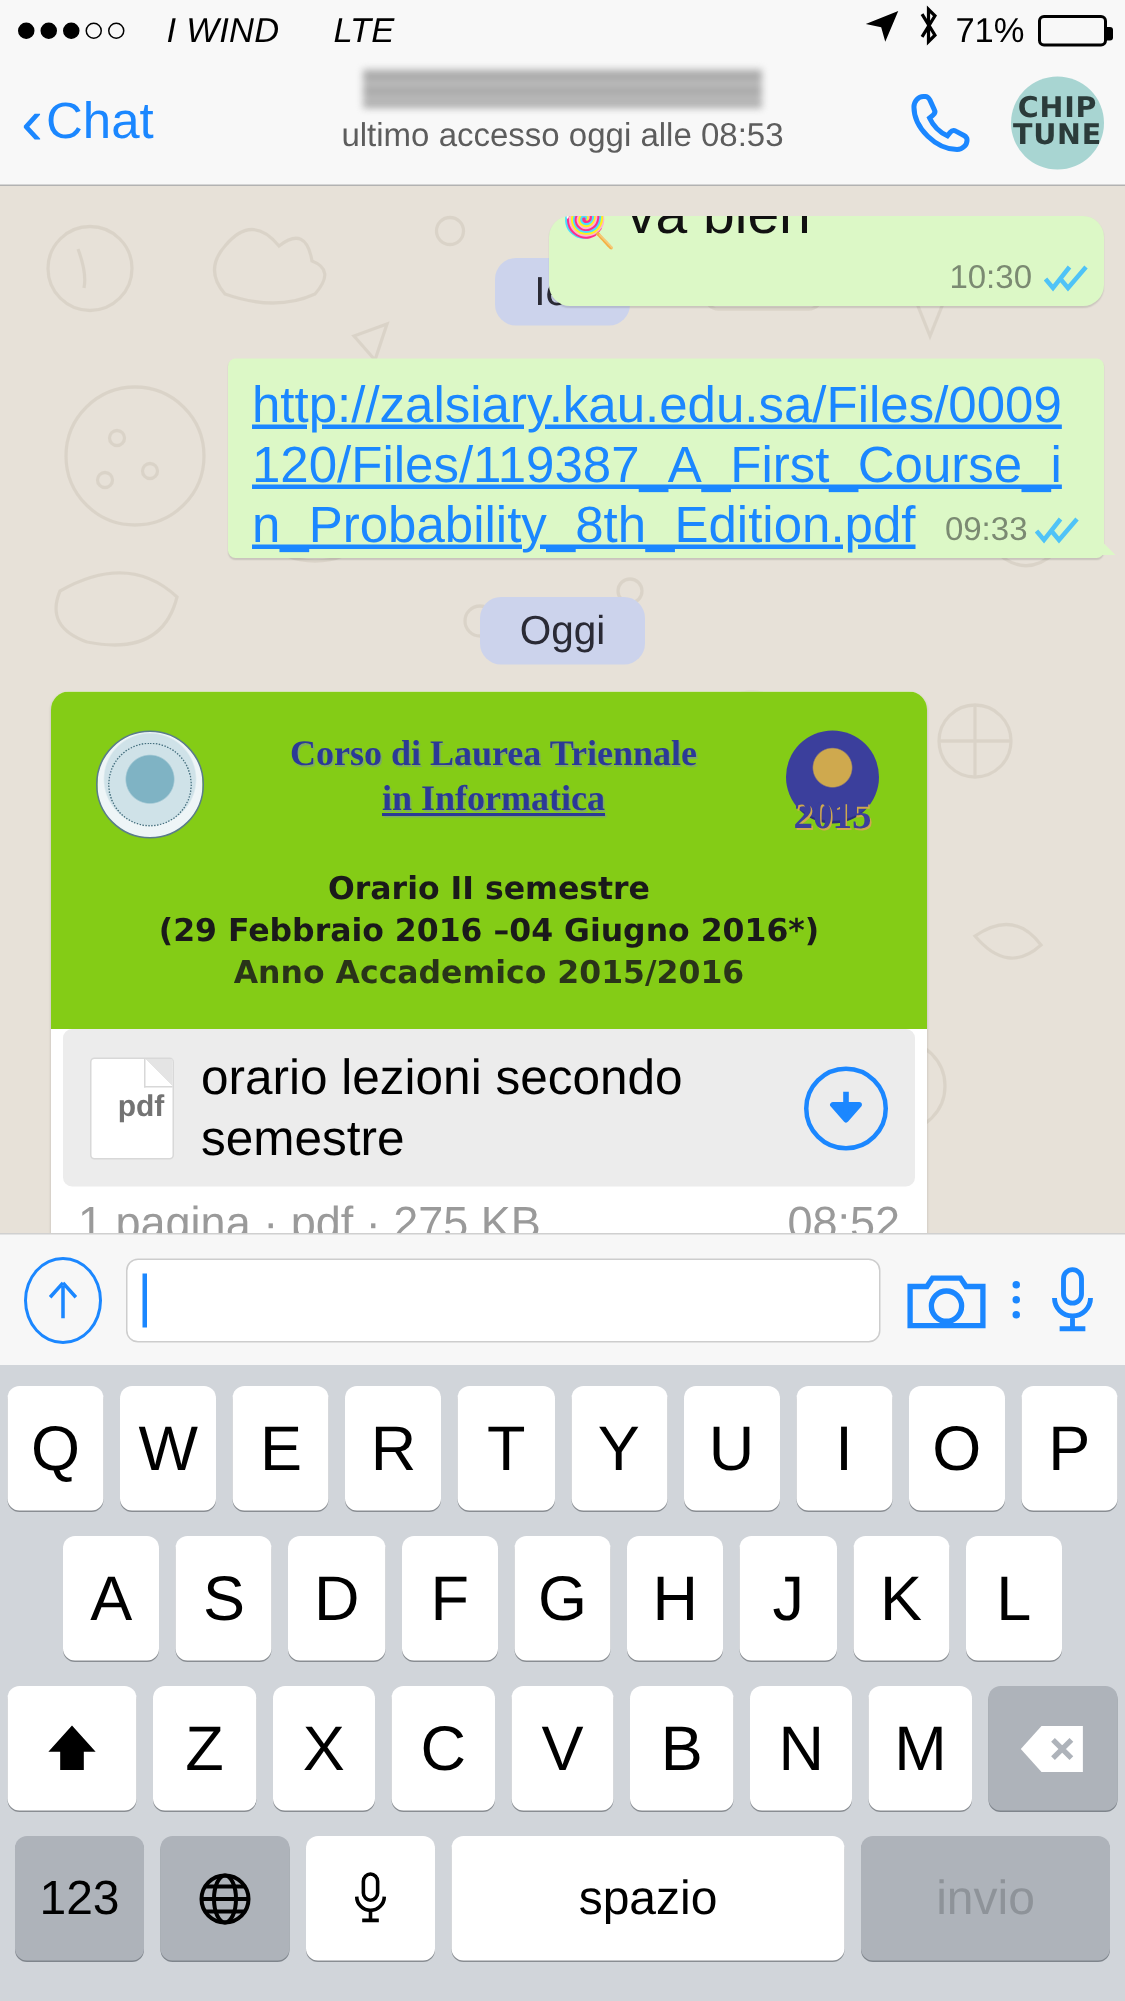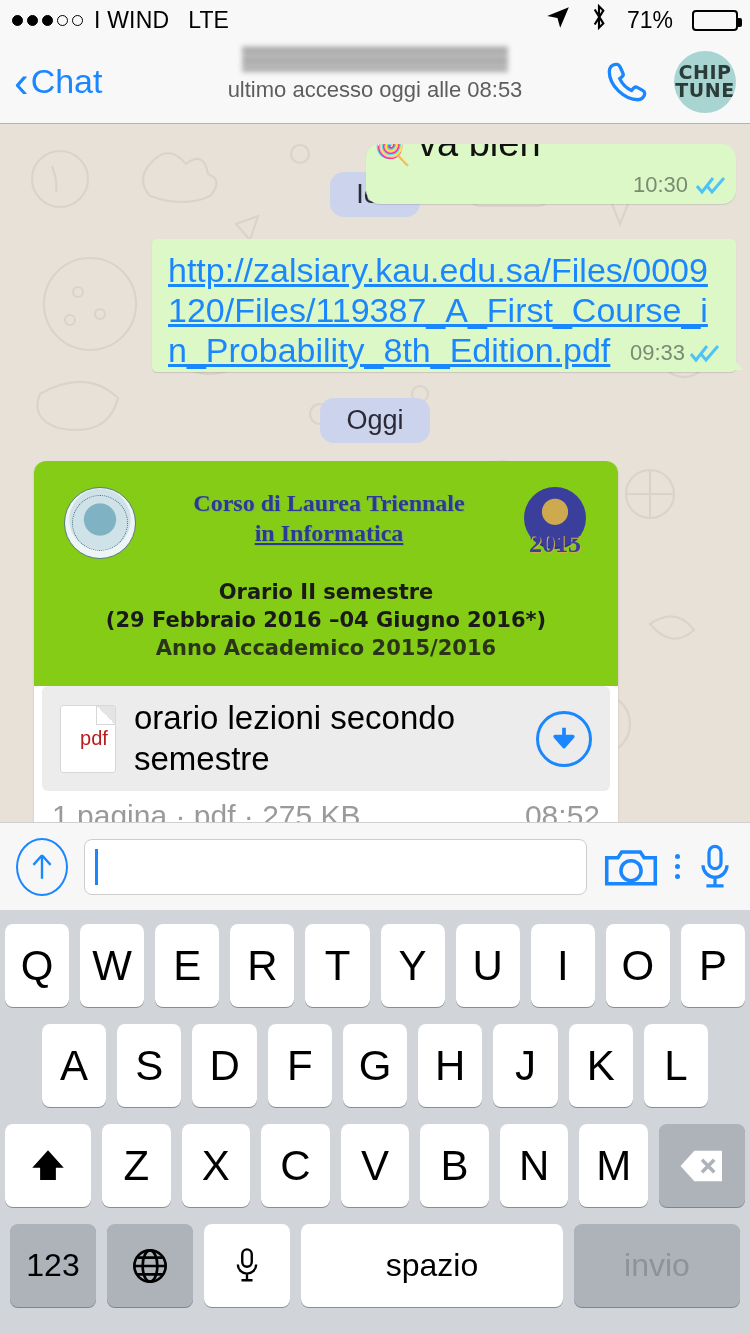--- a/index.html
+++ b/index.html
@@ -9,32 +9,32 @@
     background: #fff; overflow: hidden;
   }
   .phone { position: relative; width: 750px; height: 1334px; display: flex; flex-direction: column; }
 
   
   .statusbar {
     height: 40px; background: #f8f8f8; flex: 0 0 40px;
     display: flex; align-items: center; position: relative;
     font-size: 24px; color: #000; padding: 0 12px;
   }
-  .sb-left { display: flex; align-items: center; gap: 7px; }
+  .sb-left { display: flex; align-items: center; gap: 24px; font-style: italic; }
   .dots { display: flex; align-items: center; gap: 4px; margin-right: 4px; }
   .dot { width: 11px; height: 11px; border-radius: 50%; border: 1.6px solid #000; }
   .dot.filled { background: #000; }
   .carrier { font-size: 23px; letter-spacing: .2px; }
   .lte { font-size: 23px; margin-left: 12px; }
   .sb-center {
     position: absolute; left: 0; right: 0; text-align: center;
     font-size: 25px; font-weight: bold; letter-spacing: .3px;
   }
   .sb-right {
-    margin-left: auto; display: flex; align-items: center; gap: 19px;
+    margin-left: auto; display: flex; align-items: center; gap: 9px;
     position: relative; z-index: 2;
   }
   .batt-pct { font-size: 23px; }
   .batt {
     width: 46px; height: 21px; border: 2px solid #000; border-radius: 4px;
     position: relative; padding: 2px;
   }
   .batt::after {
     content:''; position:absolute; right:-6px; top:6px; width:4px; height:9px;
     background:#000; border-radius:0 2px 2px 0;
@@ -177,21 +177,21 @@
   .pdf-ico {
     width: 56px; height: 68px; background: #fff; flex: 0 0 56px;
     border: 1px solid #d8d8d8; border-radius: 3px; position: relative;
     display: flex; align-items: center; justify-content: center;
   }
   .pdf-ico::before {
     content:''; position:absolute; top:0; right:0; width:18px; height:18px;
     background: linear-gradient(225deg, #e4e4e4 50%, transparent 50%);
     border-left: 1px solid #d8d8d8; border-bottom: 1px solid #d8d8d8;
   }
-  .pdf-ico span { font-size: 20px; color: #b91c1c; font-weight: 400; margin-left: 12px; }
+  .pdf-ico span { font-size: 20px; color: #737373; font-weight: 700; margin-left: 12px; }
   .doc-fname { flex: 1; font-size: 33px; color: #000; line-height: 1.22; }
   .dl-btn {
     width: 56px; height: 56px; flex: 0 0 56px; border-radius: 50%;
     border: 3px solid #1b87ff; display: flex; align-items: center; justify-content: center;
     cursor: pointer;
   }
   .doc-footer {
     display: flex; align-items: flex-end; justify-content: space-between;
     padding: 8px 18px 12px; font-size: 30px; color: #9a9a9a;
   }

